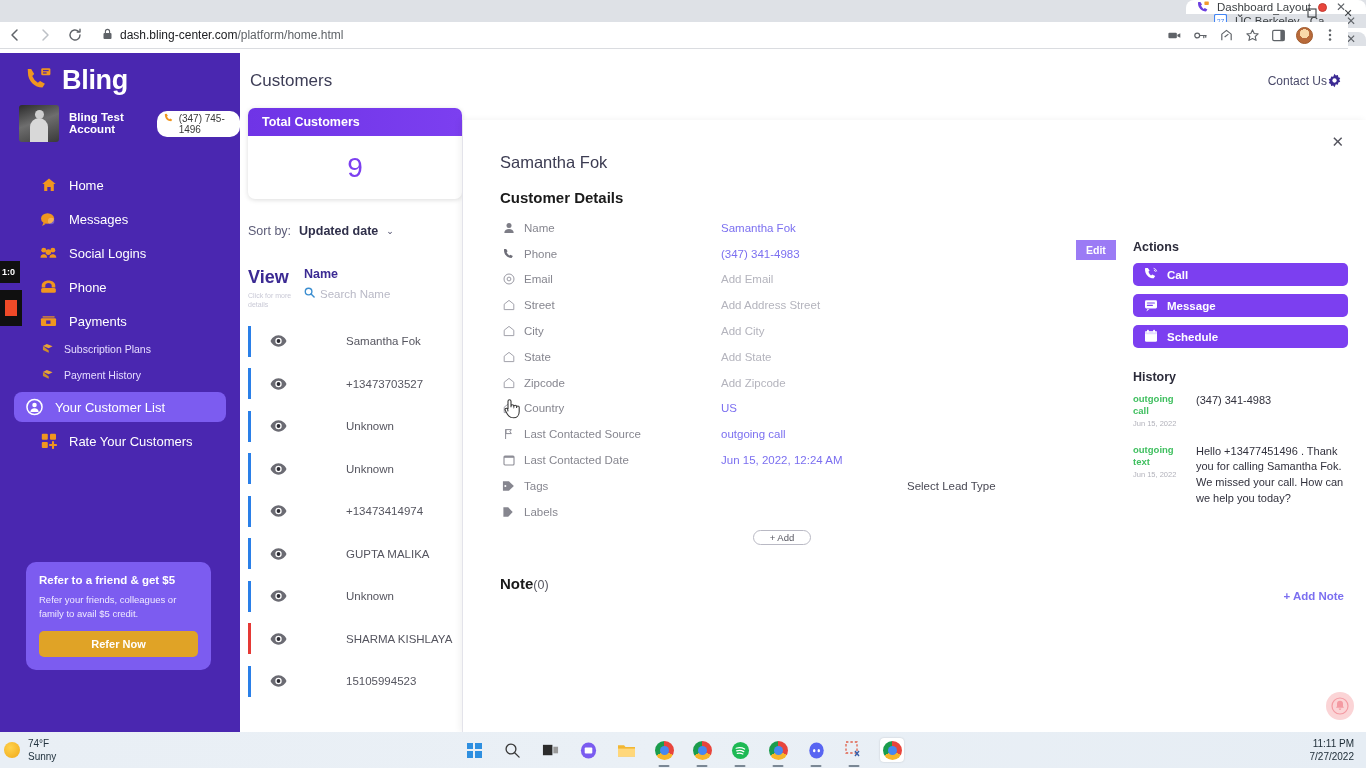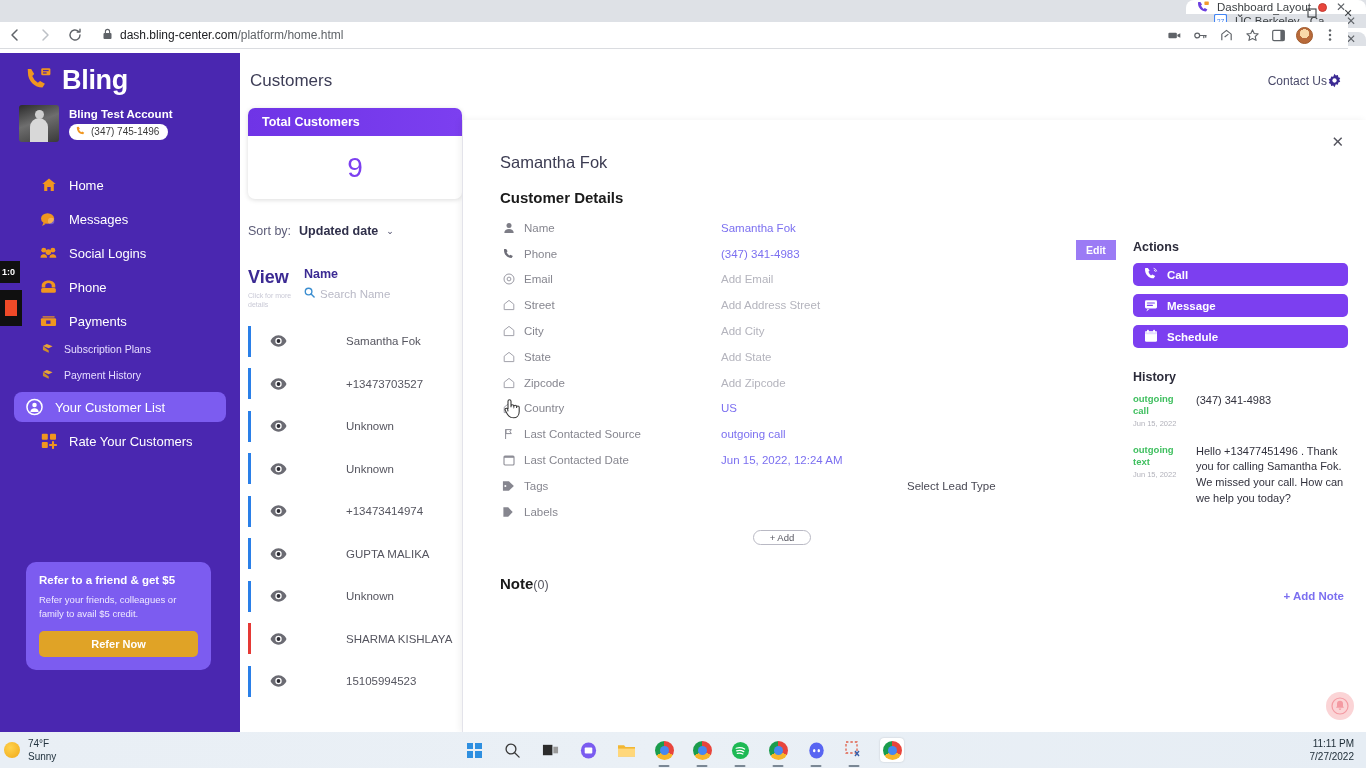--- a/index.html
+++ b/index.html
@@ -110,21 +110,21 @@
     position: relative; overflow: hidden; flex: 0 0 40px;
   }
   .acct-photo::after {
     content:""; position:absolute; left:11px; top:13px; width:18px; height:24px;
     border-radius: 9px 9px 0 0; background:#d8d8d8;
   }
   .acct-photo::before {
     content:""; position:absolute; left:16px; top:5px; width:9px; height:9px;
     border-radius:50%; background:#cfcfcf; z-index:2;
   }
-  .acct-right { display: flex; flex-direction: column; gap: 4px; }
+  .acct-right { display: flex; flex-direction: row; gap: 4px; }
   .acct-name { color: #fff; font-size: 11.5px; font-weight: bold; }
   .acct-phone {
     background: #fff; border-radius: 10px; padding: 2px 9px 2px 7px;
     font-size: 10px; color: #3a3a3a; display: flex; align-items: flex-start; gap: 5px;
     width: fit-content;
   }
   .nav { margin-top: 28px; }
   .nav-item {
     display: flex; align-items: center; gap: 12px;
     height: 30px; padding-left: 26px; margin: 0 14px 0 14px;

